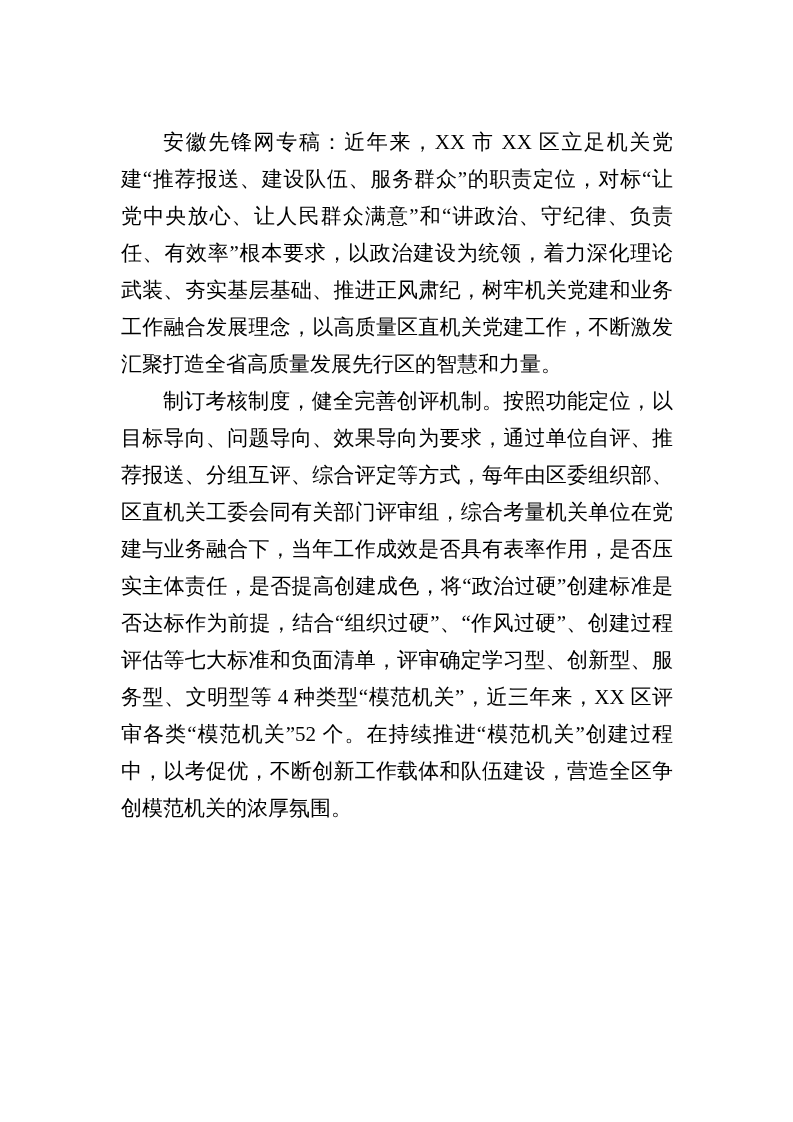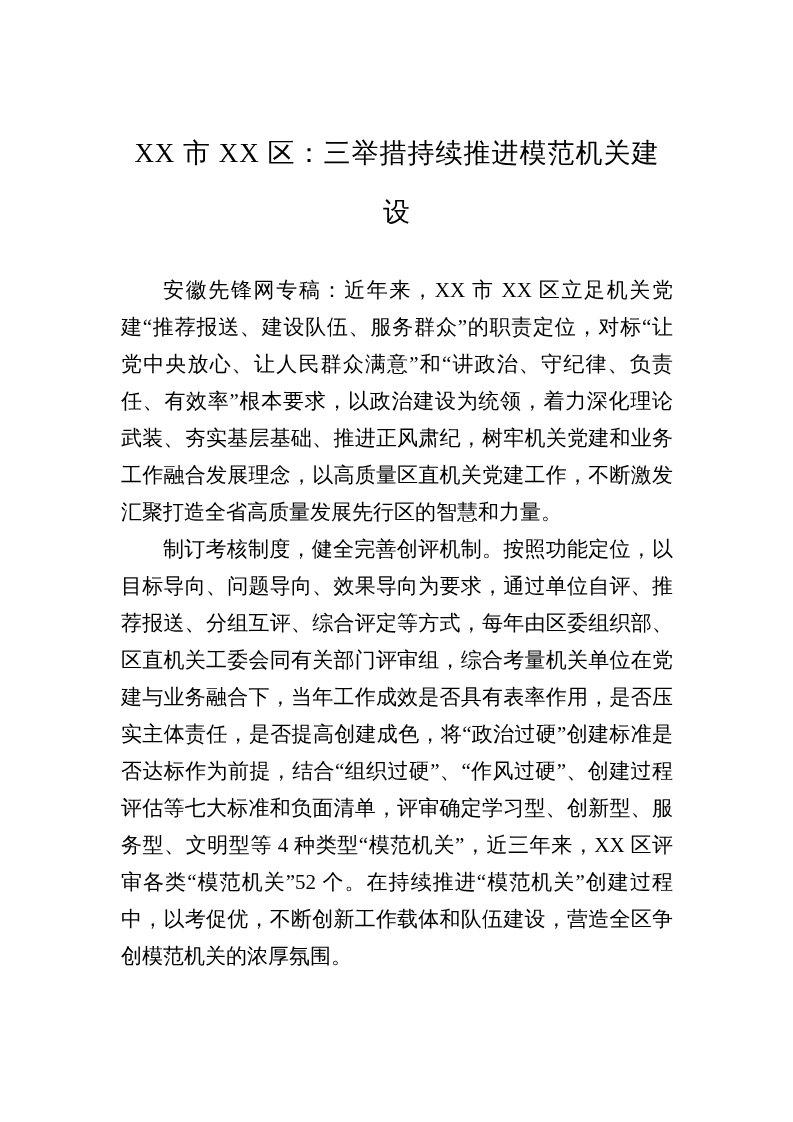--- a/index.html
+++ b/index.html
@@ -31,18 +31,17 @@
       text-align: justify;
       text-justify: inter-ideograph;
       text-indent: 2em;
       word-break: break-all;
     }
   </style>
 </head>
 <body>
 
 <div class="page">
-  <h1 class="doc-title">XX 市 XX 区：三举措持续推进模范机关建设</h1>
   <div class="doc-body">
     <p>安徽先锋网专稿：近年来，XX 市 XX 区立足机关党建“推荐报送、建设队伍、服务群众”的职责定位，对标“让党中央放心、让人民群众满意”和“讲政治、守纪律、负责任、有效率”根本要求，以政治建设为统领，着力深化理论武装、夯实基层基础、推进正风肃纪，树牢机关党建和业务工作融合发展理念，以高质量区直机关党建工作，不断激发汇聚打造全省高质量发展先行区的智慧和力量。</p>
     <p>制订考核制度，健全完善创评机制。按照功能定位，以目标导向、问题导向、效果导向为要求，通过单位自评、推荐报送、分组互评、综合评定等方式，每年由区委组织部、区直机关工委会同有关部门评审组，综合考量机关单位在党建与业务融合下，当年工作成效是否具有表率作用，是否压实主体责任，是否提高创建成色，将“政治过硬”创建标准是否达标作为前提，结合“组织过硬”、“作风过硬”、创建过程评估等七大标准和负面清单，评审确定学习型、创新型、服务型、文明型等 4 种类型“模范机关”，近三年来，XX 区评审各类“模范机关”52 个。在持续推进“模范机关”创建过程中，以考促优，不断创新工作载体和队伍建设，营造全区争创模范机关的浓厚氛围。</p>
   </div>
 </div>
 
 </body></html>

